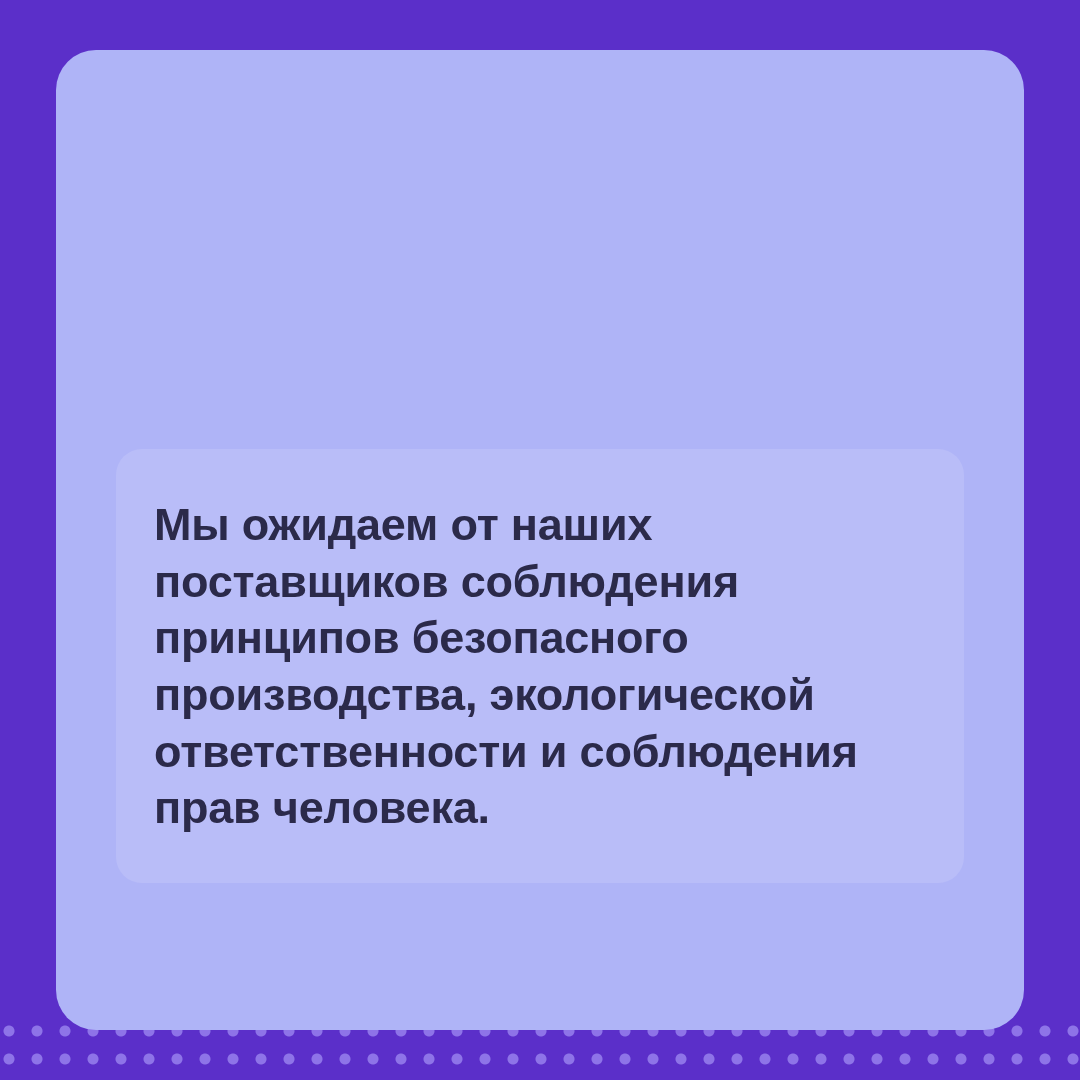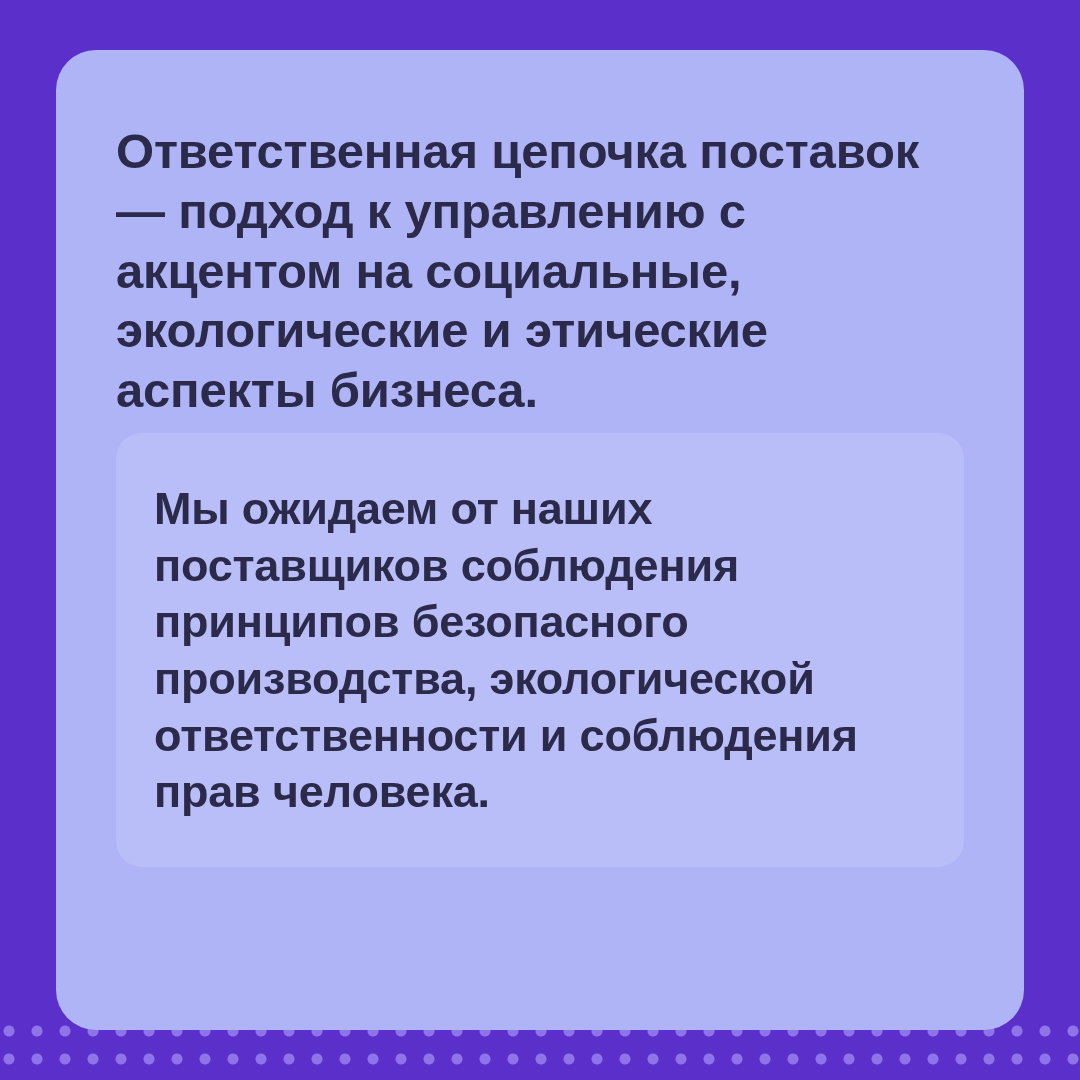--- a/index.html
+++ b/index.html
@@ -49,21 +49,21 @@
     line-height: 1.22;
     font-weight: 700;
     letter-spacing: -0.2px;
     margin: 0;
     max-width: 870px;
   }
 
   .inner-card {
     position: absolute;
     left: 60px;
-    top: 383px;
+    top: 399px;
     width: 848px;
     background: #B9BDF8;
     border-radius: 26px;
     box-sizing: border-box;
     padding: 48px 38px 46px 38px;
   }
 
   .inner-text {
     color: #2B2A4A;
     font-size: 45px;
@@ -72,18 +72,17 @@
     letter-spacing: -0.2px;
     margin: 0;
   }
 </style>
 </head>
 <body>
 
 <div class="dot-pattern"></div>
 
 <div class="card">
-  <p class="headline">Ответственная цепочка поставок — подход к управлению с акцентом на социальные, экологические и этические аспекты бизнеса.</p>
 
   <div class="inner-card">
     <p class="inner-text">Мы ожидаем от наших поставщиков соблюдения принципов безопасного производства, экологической ответственности и соблюдения прав человека.</p>
   </div>
 </div>
 
 </body></html>

